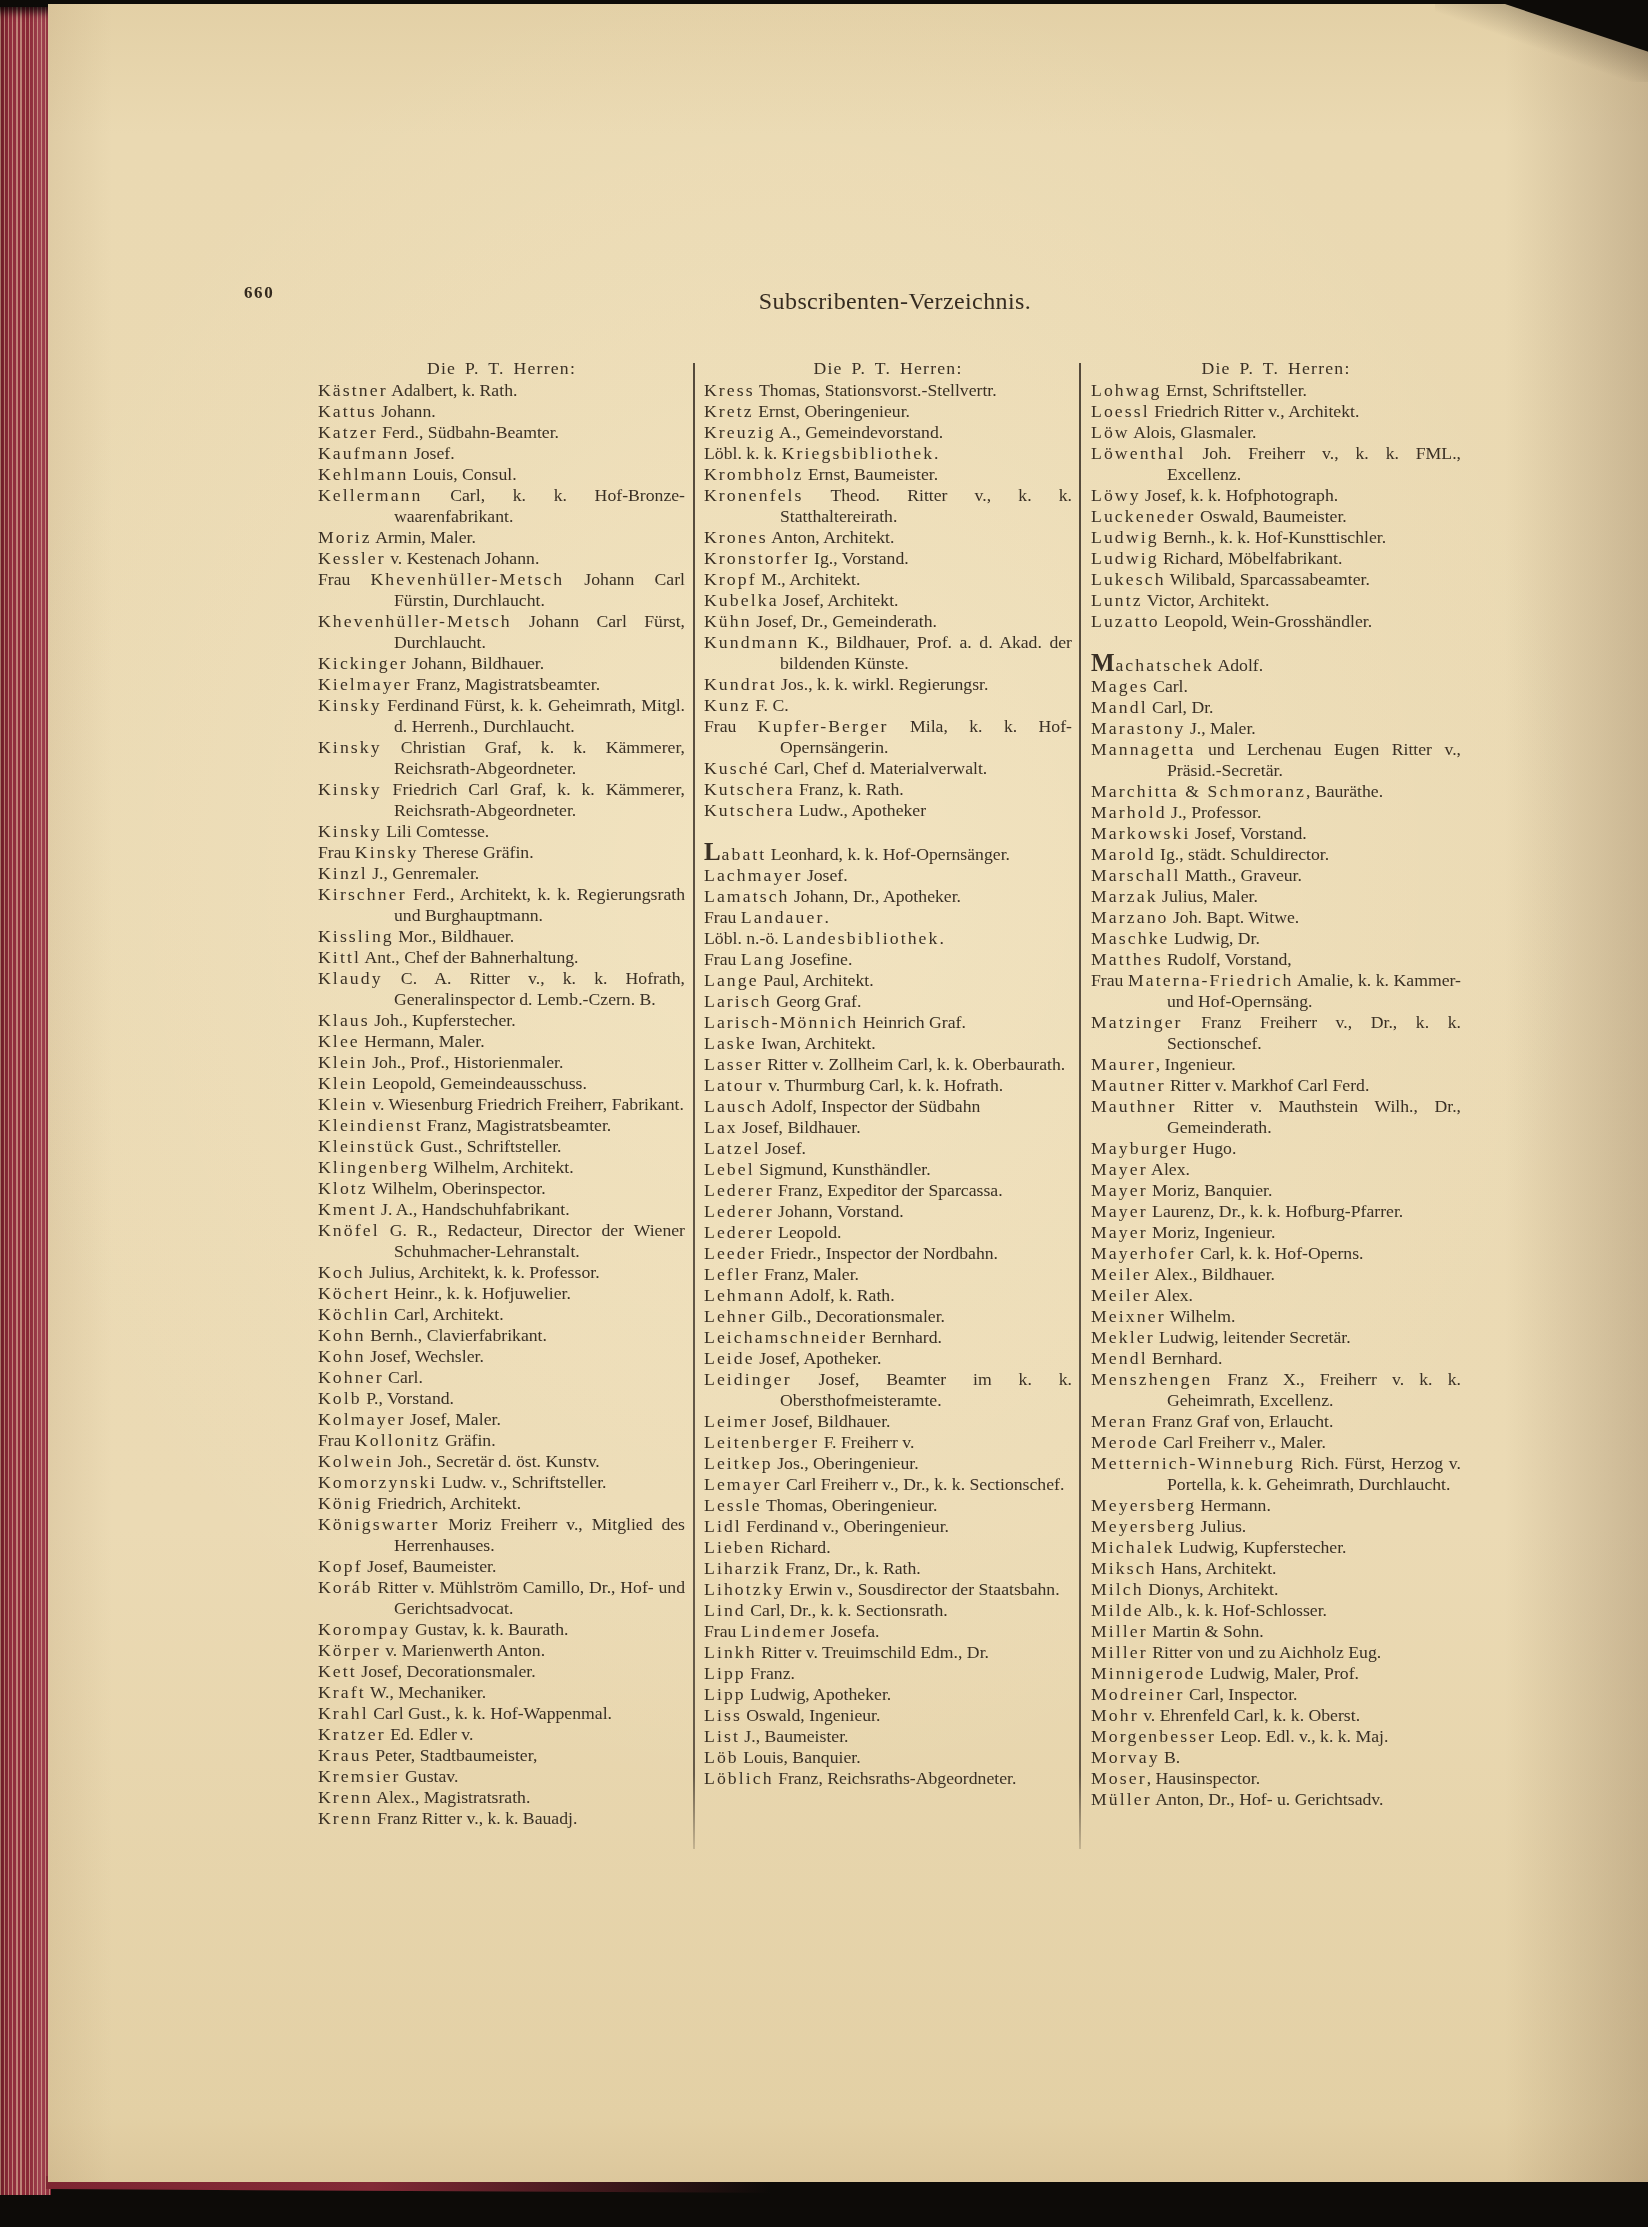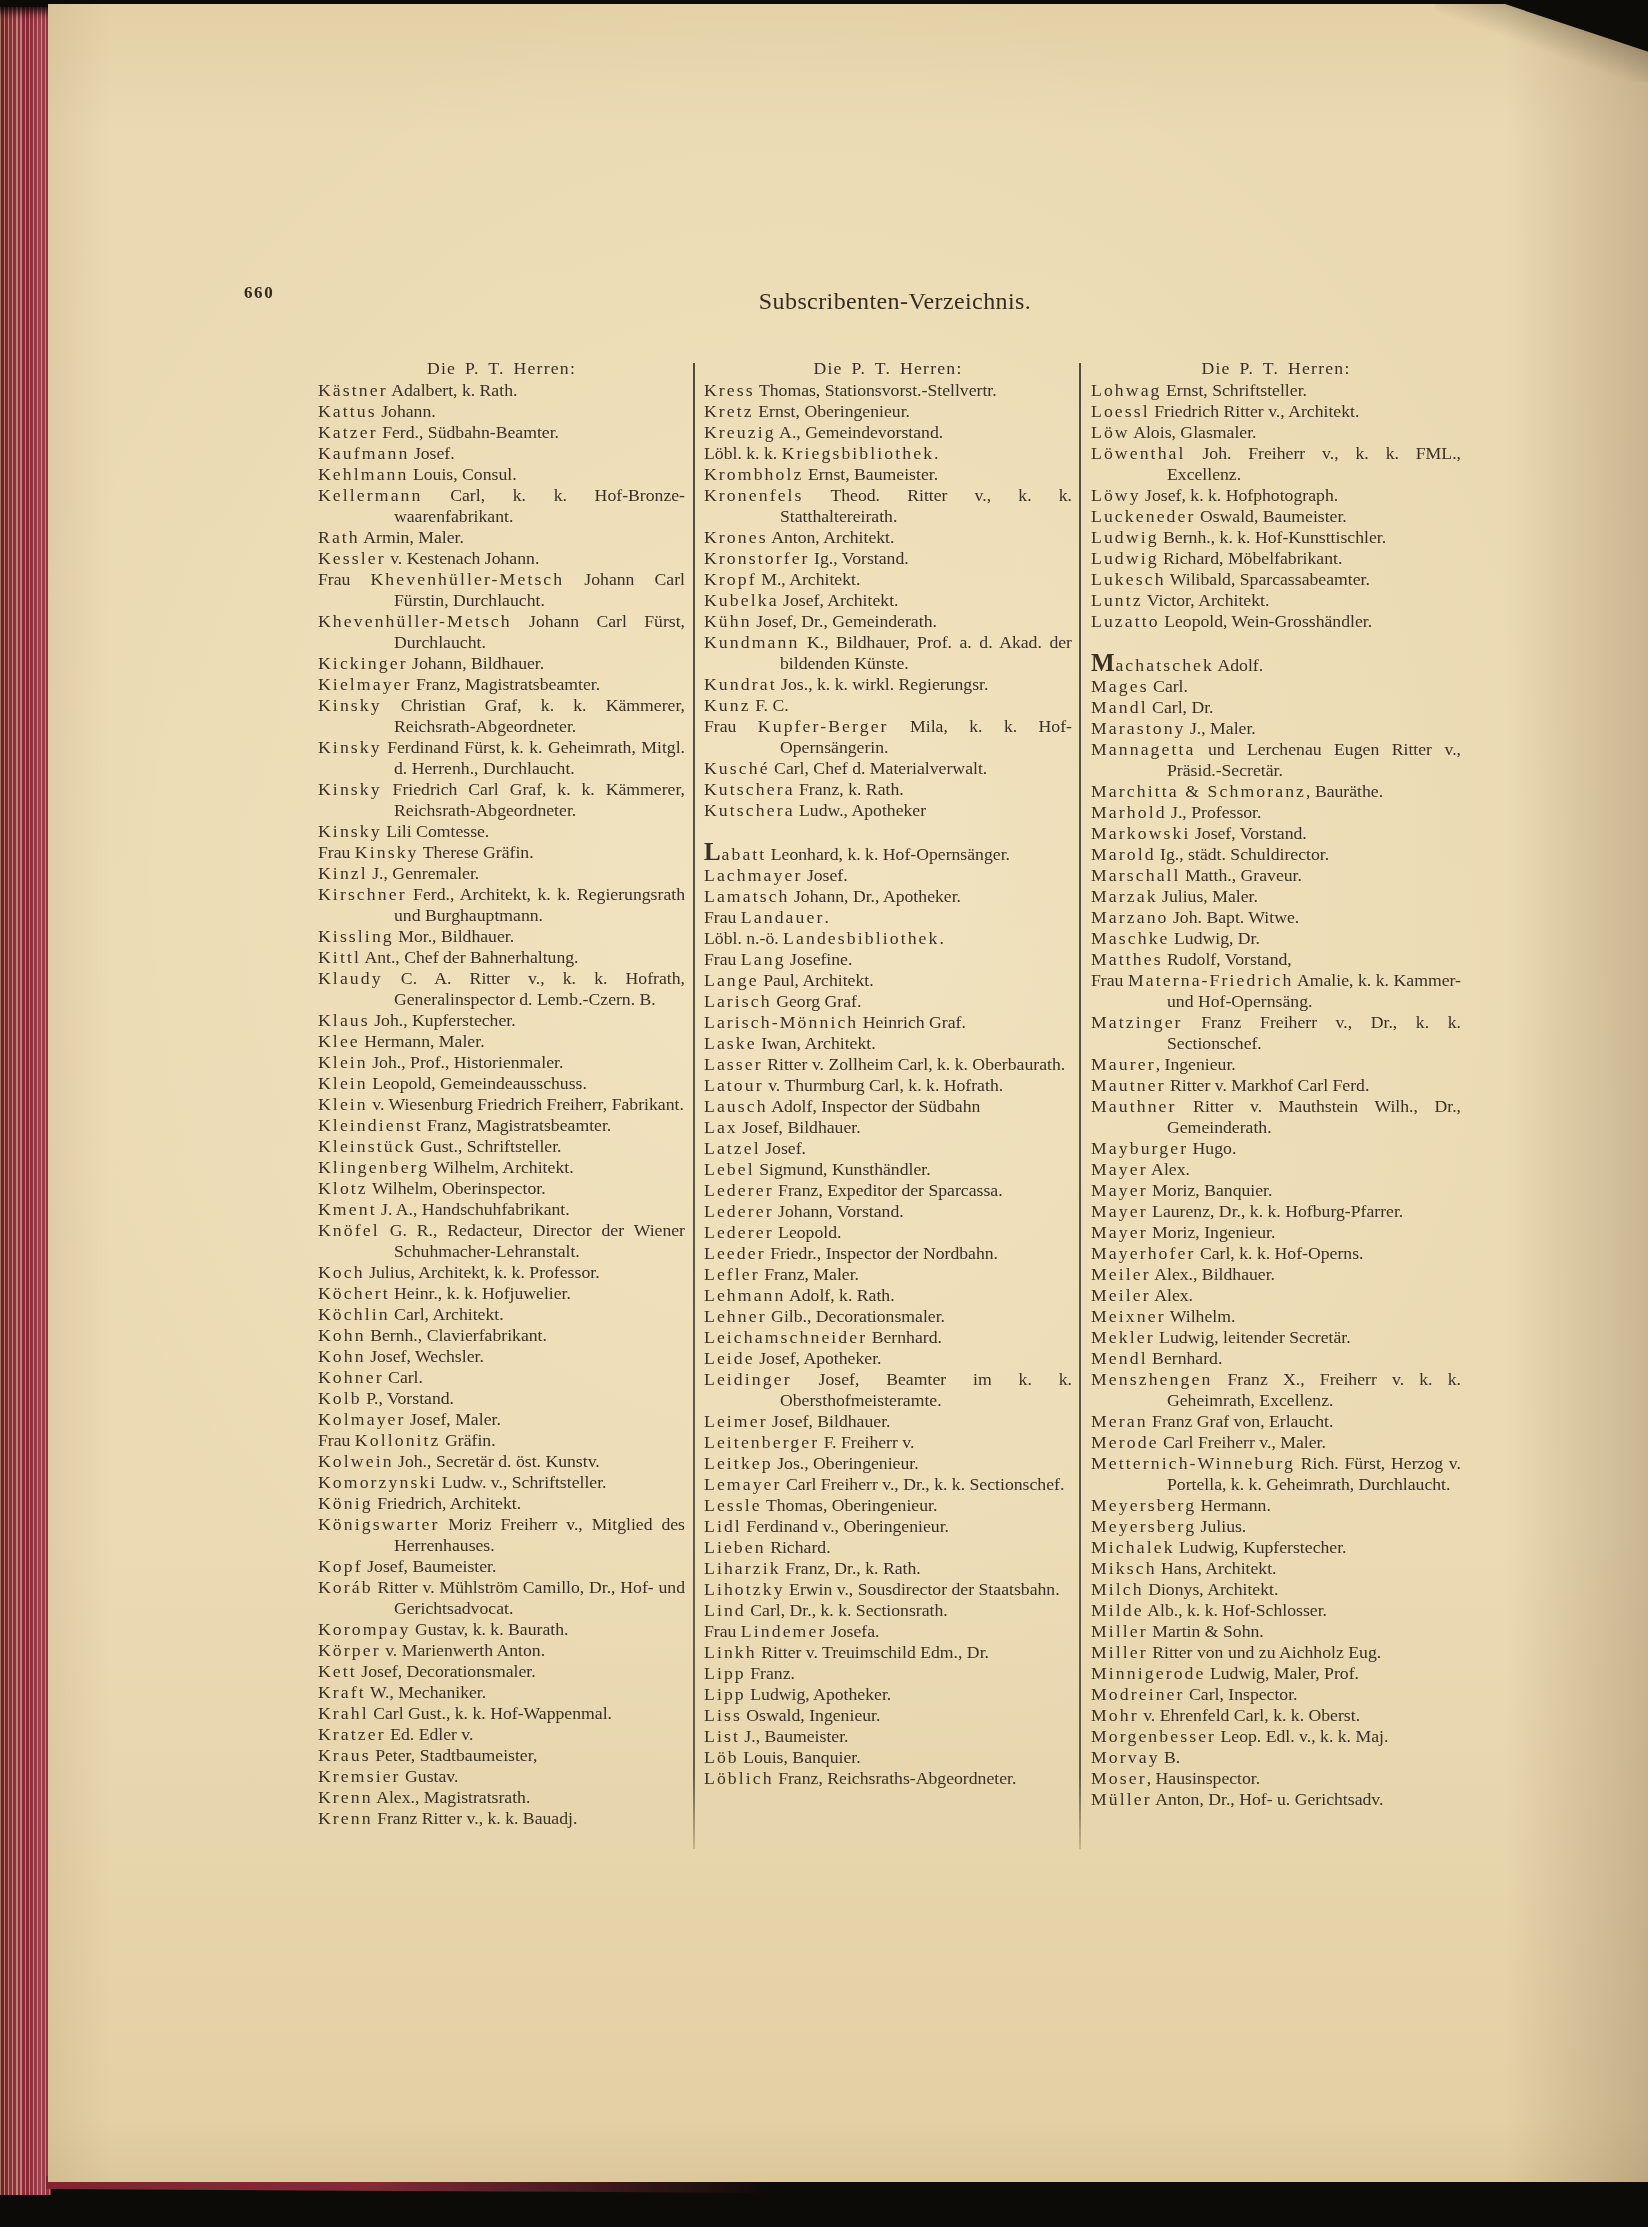--- a/index.html
+++ b/index.html
@@ -94,28 +94,28 @@
 
   <div class="col col-1">
     <div class="col-heading">Die P. T. Herren:</div>
     <div>
         <div class="entry"><span class="name">Kästner</span> Adalbert, k. Rath.</div>
         <div class="entry"><span class="name">Kattus</span> Johann.</div>
         <div class="entry"><span class="name">Katzer</span> Ferd., Südbahn-Beamter.</div>
         <div class="entry"><span class="name">Kaufmann</span> Josef.</div>
         <div class="entry"><span class="name">Kehlmann</span> Louis, Consul.</div>
         <div class="entry"><span class="name">Kellermann</span> Carl, k. k. Hof-Bronze-waarenfabrikant.</div>
-        <div class="entry"><span class="name">Rath</span> Armin, Maler.</div>
+        <div class="entry"><span class="name">Moriz</span> Armin, Maler.</div>
         <div class="entry"><span class="name">Kessler</span> v. Kestenach Johann.</div>
         <div class="entry"><span class="pfx">Frau </span><span class="name">Khevenhüller-Metsch</span> Johann Carl Fürstin, Durchlaucht.</div>
         <div class="entry"><span class="name">Khevenhüller-Metsch</span> Johann Carl Fürst, Durchlaucht.</div>
         <div class="entry"><span class="name">Kickinger</span> Johann, Bildhauer.</div>
         <div class="entry"><span class="name">Kielmayer</span> Franz, Magistratsbeamter.</div>
+        <div class="entry"><span class="name">Kinsky</span> Ferdinand Fürst, k. k. Geheimrath, Mitgl. d. Herrenh., Durchlaucht.</div>
         <div class="entry"><span class="name">Kinsky</span> Christian Graf, k. k. Kämmerer, Reichsrath-Abgeordneter.</div>
-        <div class="entry"><span class="name">Kinsky</span> Ferdinand Fürst, k. k. Geheimrath, Mitgl. d. Herrenh., Durchlaucht.</div>
         <div class="entry"><span class="name">Kinsky</span> Friedrich Carl Graf, k. k. Kämmerer, Reichsrath-Abgeordneter.</div>
         <div class="entry"><span class="name">Kinsky</span> Lili Comtesse.</div>
         <div class="entry"><span class="pfx">Frau </span><span class="name">Kinsky</span> Therese Gräfin.</div>
         <div class="entry"><span class="name">Kinzl</span> J., Genremaler.</div>
         <div class="entry"><span class="name">Kirschner</span> Ferd., Architekt, k. k. Regierungsrath und Burghauptmann.</div>
         <div class="entry"><span class="name">Kissling</span> Mor., Bildhauer.</div>
         <div class="entry"><span class="name">Kittl</span> Ant., Chef der Bahnerhaltung.</div>
         <div class="entry"><span class="name">Klaudy</span> C. A. Ritter v., k. k. Hofrath, Generalinspector d. Lemb.-Czern. B.</div>
         <div class="entry"><span class="name">Klaus</span> Joh., Kupferstecher.</div>
         <div class="entry"><span class="name">Klee</span> Hermann, Maler.</div>

